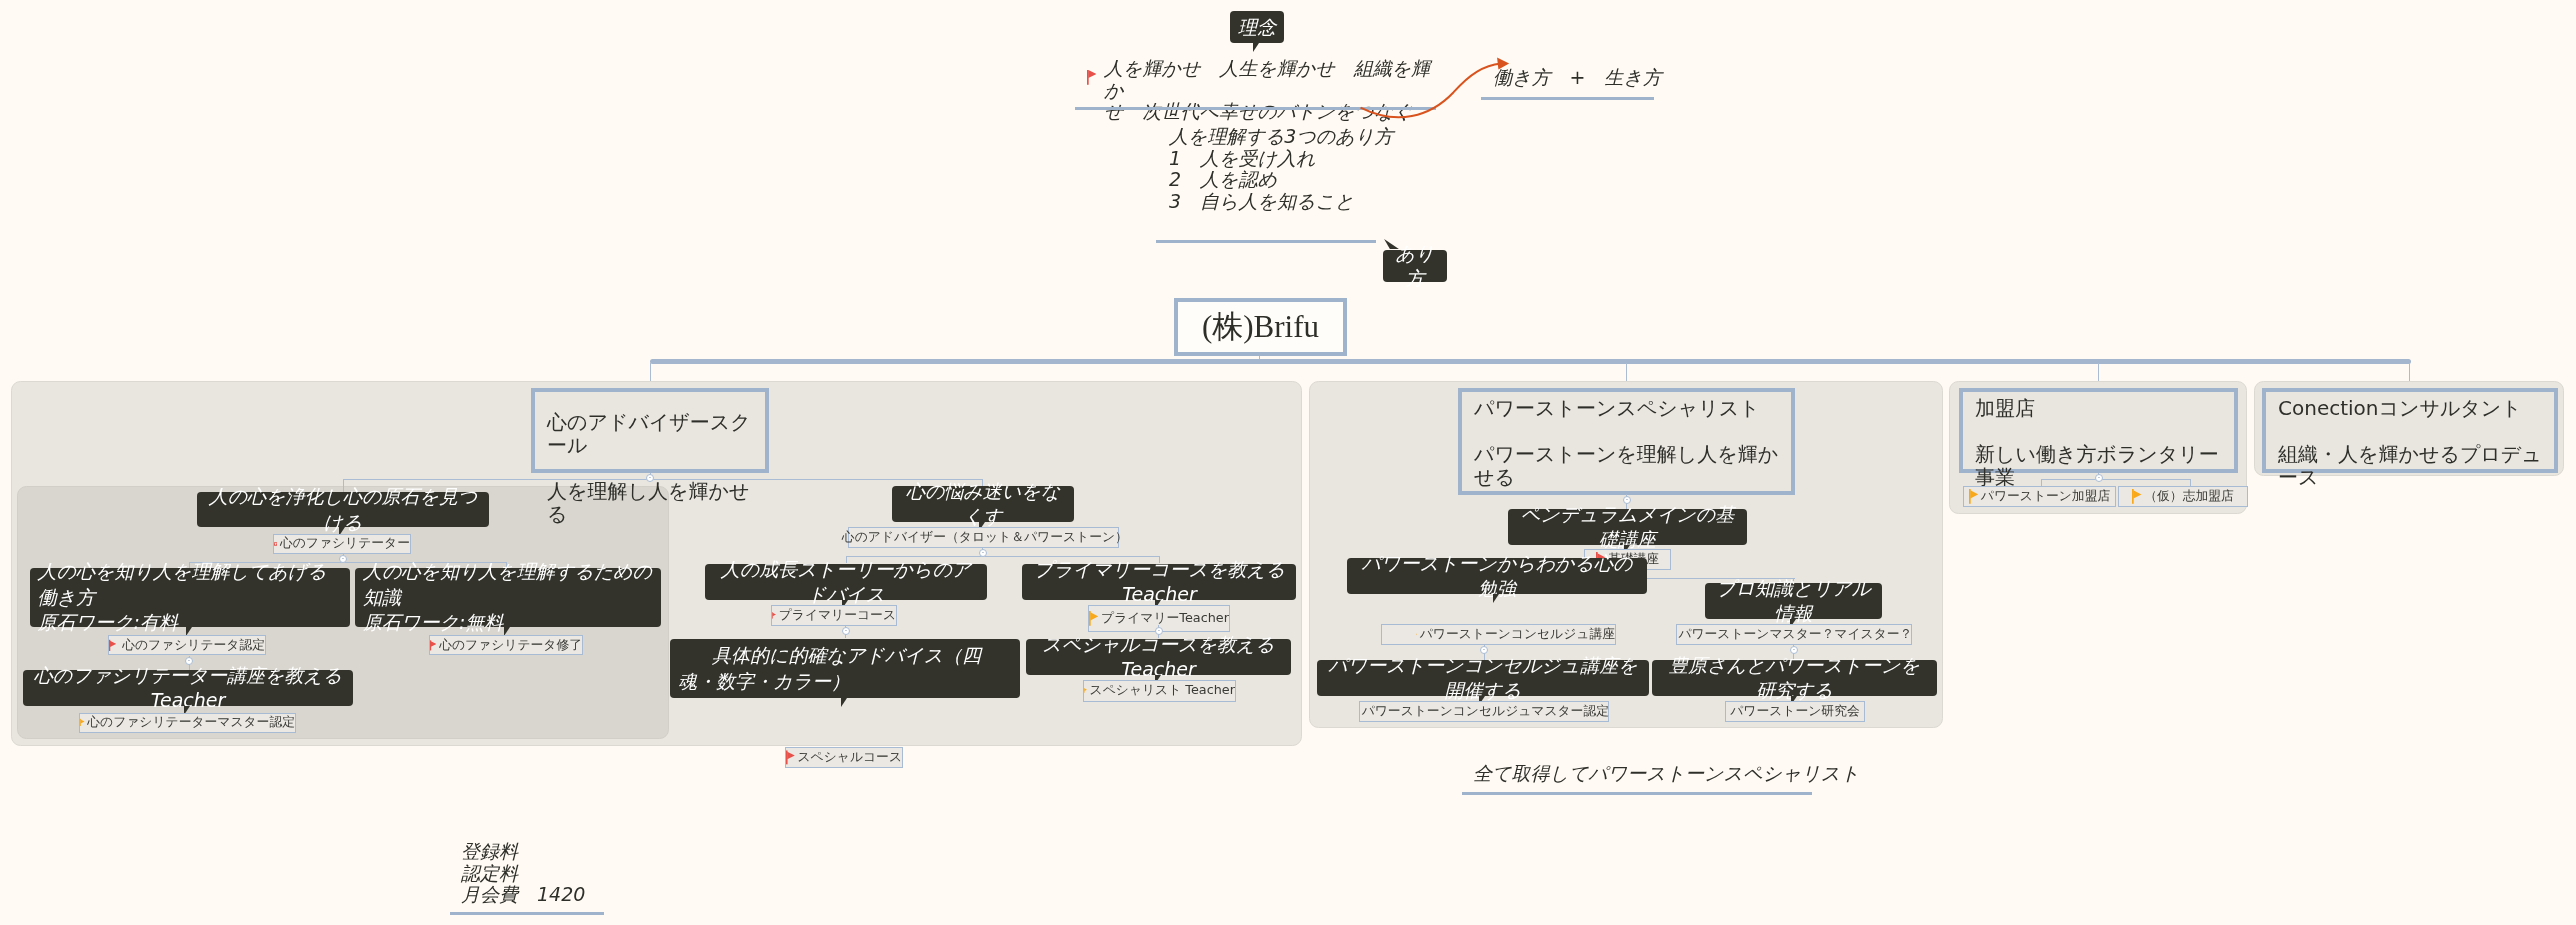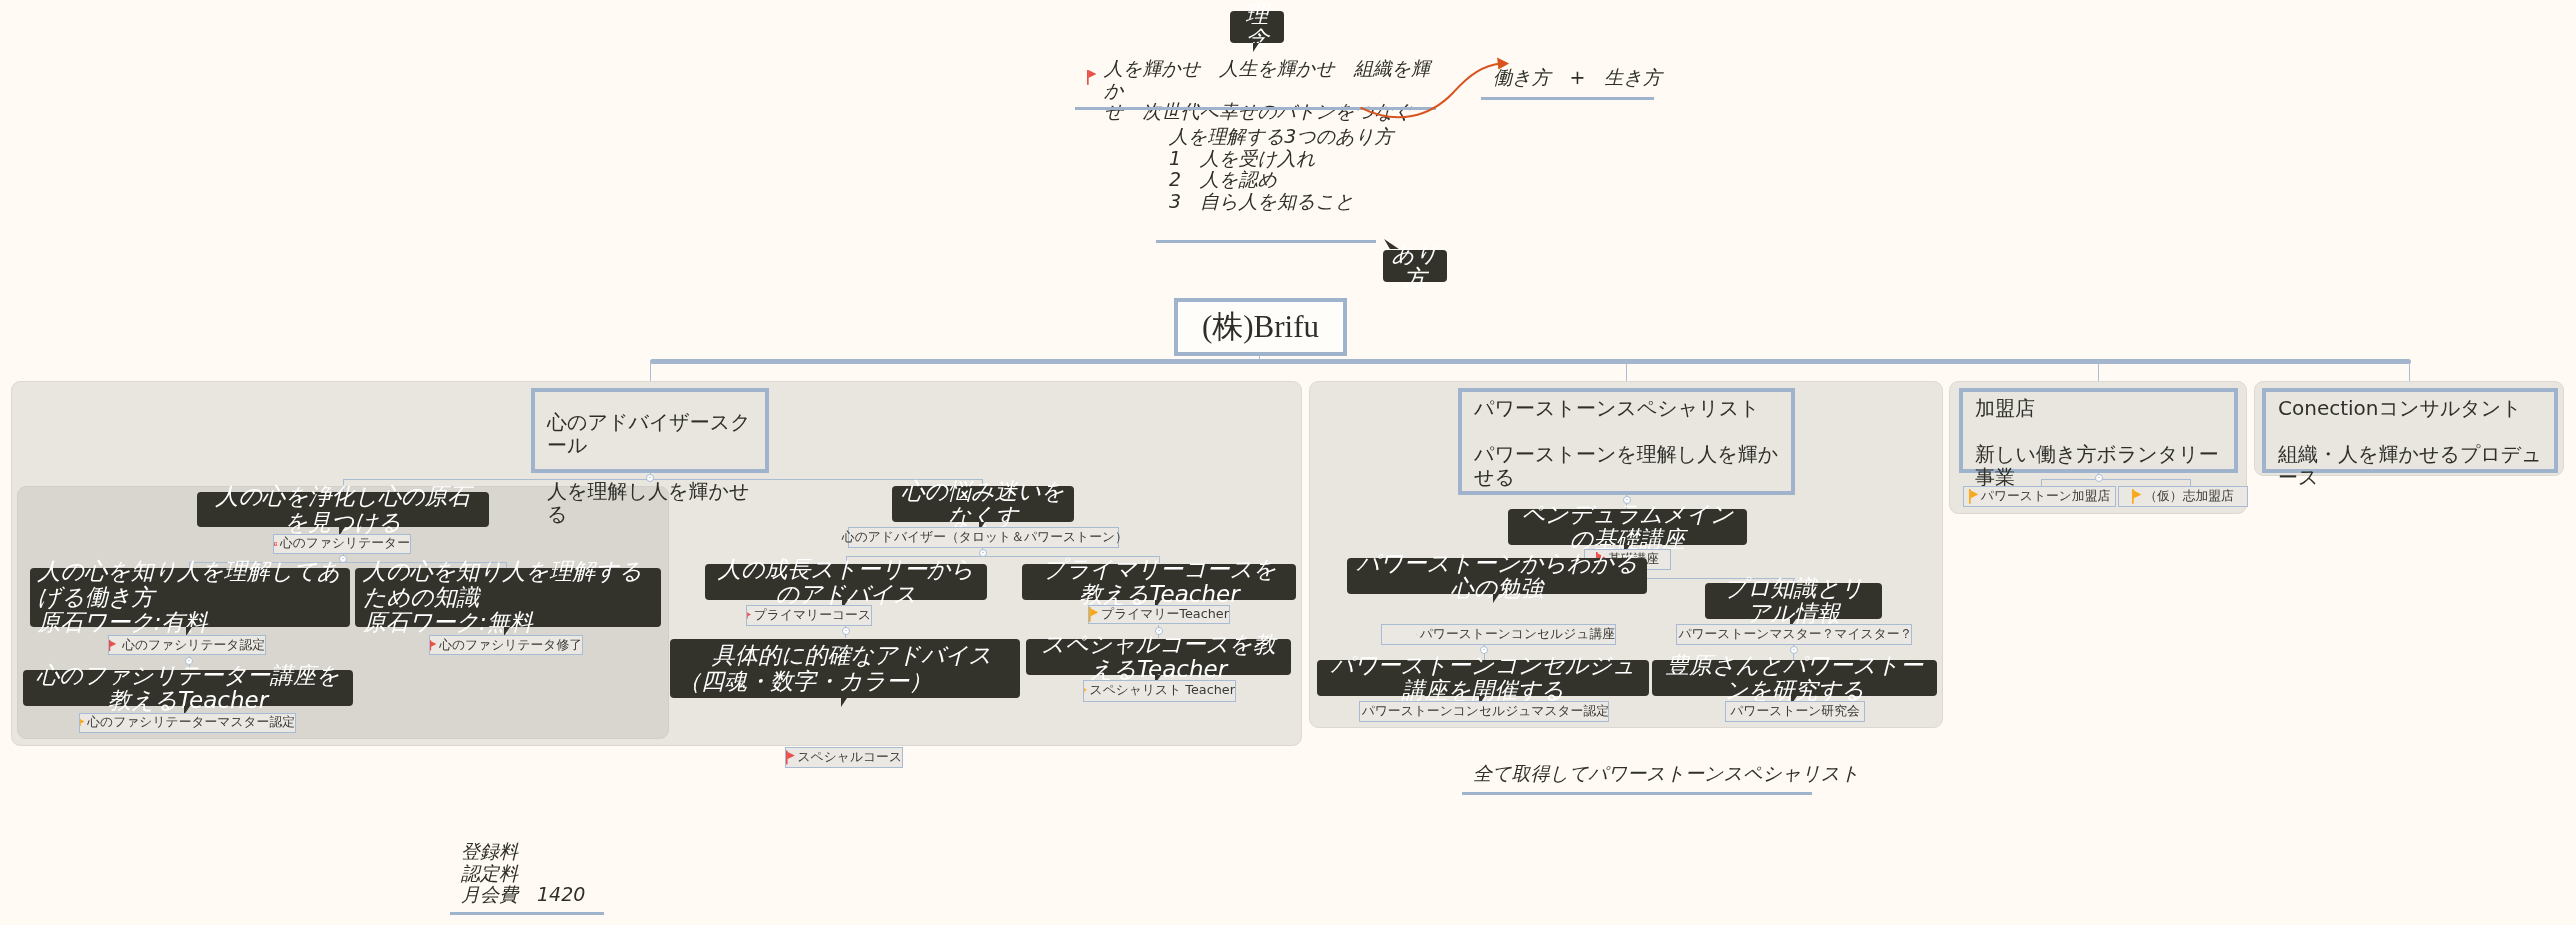--- a/index.html
+++ b/index.html
@@ -7,21 +7,21 @@
        font-family:"DejaVu Sans","Liberation Sans",sans-serif;color:#33332c;}
   .abs{position:absolute;}
   .group{position:absolute;background:#e9e6e0;border:1.3px solid #dcd9d2;border-radius:9.4px;box-sizing:border-box;}
   .group.inner{background:#d9d6cf;border-color:#d2cfc8;}
   .box{position:absolute;border:4px solid #9fb3cc;box-sizing:border-box;background:#e9e6e0;
        font-size:20px;line-height:24px;padding:9.4px 12px;white-space:pre-line;color:#2f2f2a;}
   .root{position:absolute;border:4px solid #9fb3cc;box-sizing:border-box;background:#fffdf9;
         font-family:"Liberation Serif","DejaVu Serif",serif;font-size:31px;
         display:flex;align-items:center;justify-content:center;color:#2f2f2a;}
   .callout{position:absolute;background:#33332c;color:#fff;border-radius:4px;box-sizing:border-box;
-           font-style:italic;font-size:23px;line-height:25.5px;padding:4.7px 8px;white-space:pre-line;
+           font-style:italic;font-size:19px;line-height:25.5px;padding:4.7px 8px;white-space:pre-line;
            display:flex;align-items:center;justify-content:center;text-align:center;}
   .callout.left{justify-content:flex-start;text-align:left;}
   .callout::after{content:"";position:absolute;bottom:-8.7px;left:calc(50% - 4px);
            border-right:6.7px solid transparent;border-top:9.4px solid #33332c;}
   .callout.tail-up::after{bottom:auto;top:-10.7px;left:4px;border-top:none;
            border-right:9.4px solid transparent;border-bottom:10.7px solid #33332c;border-left:0;
            transform:skewX(30deg);}
   .label{position:absolute;border:1.3px solid #a8bbd4;box-sizing:border-box;background:#ebe8e3;
          font-size:12.8px;color:#3a3a36;display:flex;align-items:center;justify-content:center;gap:2.7px;white-space:nowrap;}
   .ln{position:absolute;background:#a9bcd4;}
@@ -145,41 +145,41 @@
     </svg>
   <span>心のアドバイザー（タロット＆パワーストーン）</span>
 </div>
 <div class="ln" style="left:982px;top:548px;width:1.3px;height:8.7px;"></div>
 <div class="ln" style="left:846px;top:556px;width:314px;height:1.3px;"></div>
 <div class="ln" style="left:846px;top:556px;width:1.3px;height:7.4px;"></div>
 <div class="ln" style="left:1159px;top:556px;width:1.3px;height:7.4px;"></div>
 <div class="toggle" style="left:979px;top:549px;">-</div>
 
 <div class="callout" style="left:705px;top:564px;width:282px;height:36px;">人の成長ストーリーからのアドバイス</div>
-<div class="label" style="left:746px;top:605px;width:126px;height:21px;">
+<div class="label" style="left:771px;top:605px;width:126px;height:21px;">
   <svg class="flag" viewBox="0 0 14 22">
       <rect width="2.5" height="22" fill="#e8504a"></rect>
       <polygon points="2,2 14,8 2,14" fill="#e8504a"></polygon>
     </svg>
   <span>プライマリーコース</span>
 </div>
 <div class="ln" style="left:845px;top:625px;width:1.3px;height:13.4px;"></div>
 <div class="toggle" style="left:842px;top:627px;">-</div>
 
 <div class="callout left" style="left:670px;top:639px;width:350px;height:59px;text-indent:34px;">具体的に的確なアドバイス（四魂・数字・カラー）</div>
 <div class="label" style="left:785px;top:747px;width:118px;height:21px;">
   <svg class="flag" viewBox="0 0 14 22">
       <rect width="2.5" height="22" fill="#e8504a"></rect>
       <polygon points="2,2 14,8 2,14" fill="#e8504a"></polygon>
     </svg>
   <span>スペシャルコース</span>
 </div>
 
 <div class="callout" style="left:1022px;top:564px;width:274px;height:36px;padding-left:9px;">プライマリーコースを教えるTeacher</div>
-<div class="label" style="left:1088px;top:605px;width:142px;height:19px;">
+<div class="label" style="left:1088px;top:605px;width:142px;height:27px;">
   <svg class="flag" viewBox="0 0 14 22">
       <rect width="2.5" height="22" fill="#f7a81b"></rect>
       <polygon points="2,2 14,8 2,14" fill="#f7a81b"></polygon>
     </svg>
   <span>プライマリーTeacher</span>
 </div>
 <div class="ln" style="left:1158px;top:625px;width:1.3px;height:13.4px;"></div>
 <div class="toggle" style="left:1155px;top:627px;">-</div>
 
 <div class="callout" style="left:1026px;top:639px;width:265px;height:36px;">スペシャルコースを教えるTeacher</div>

